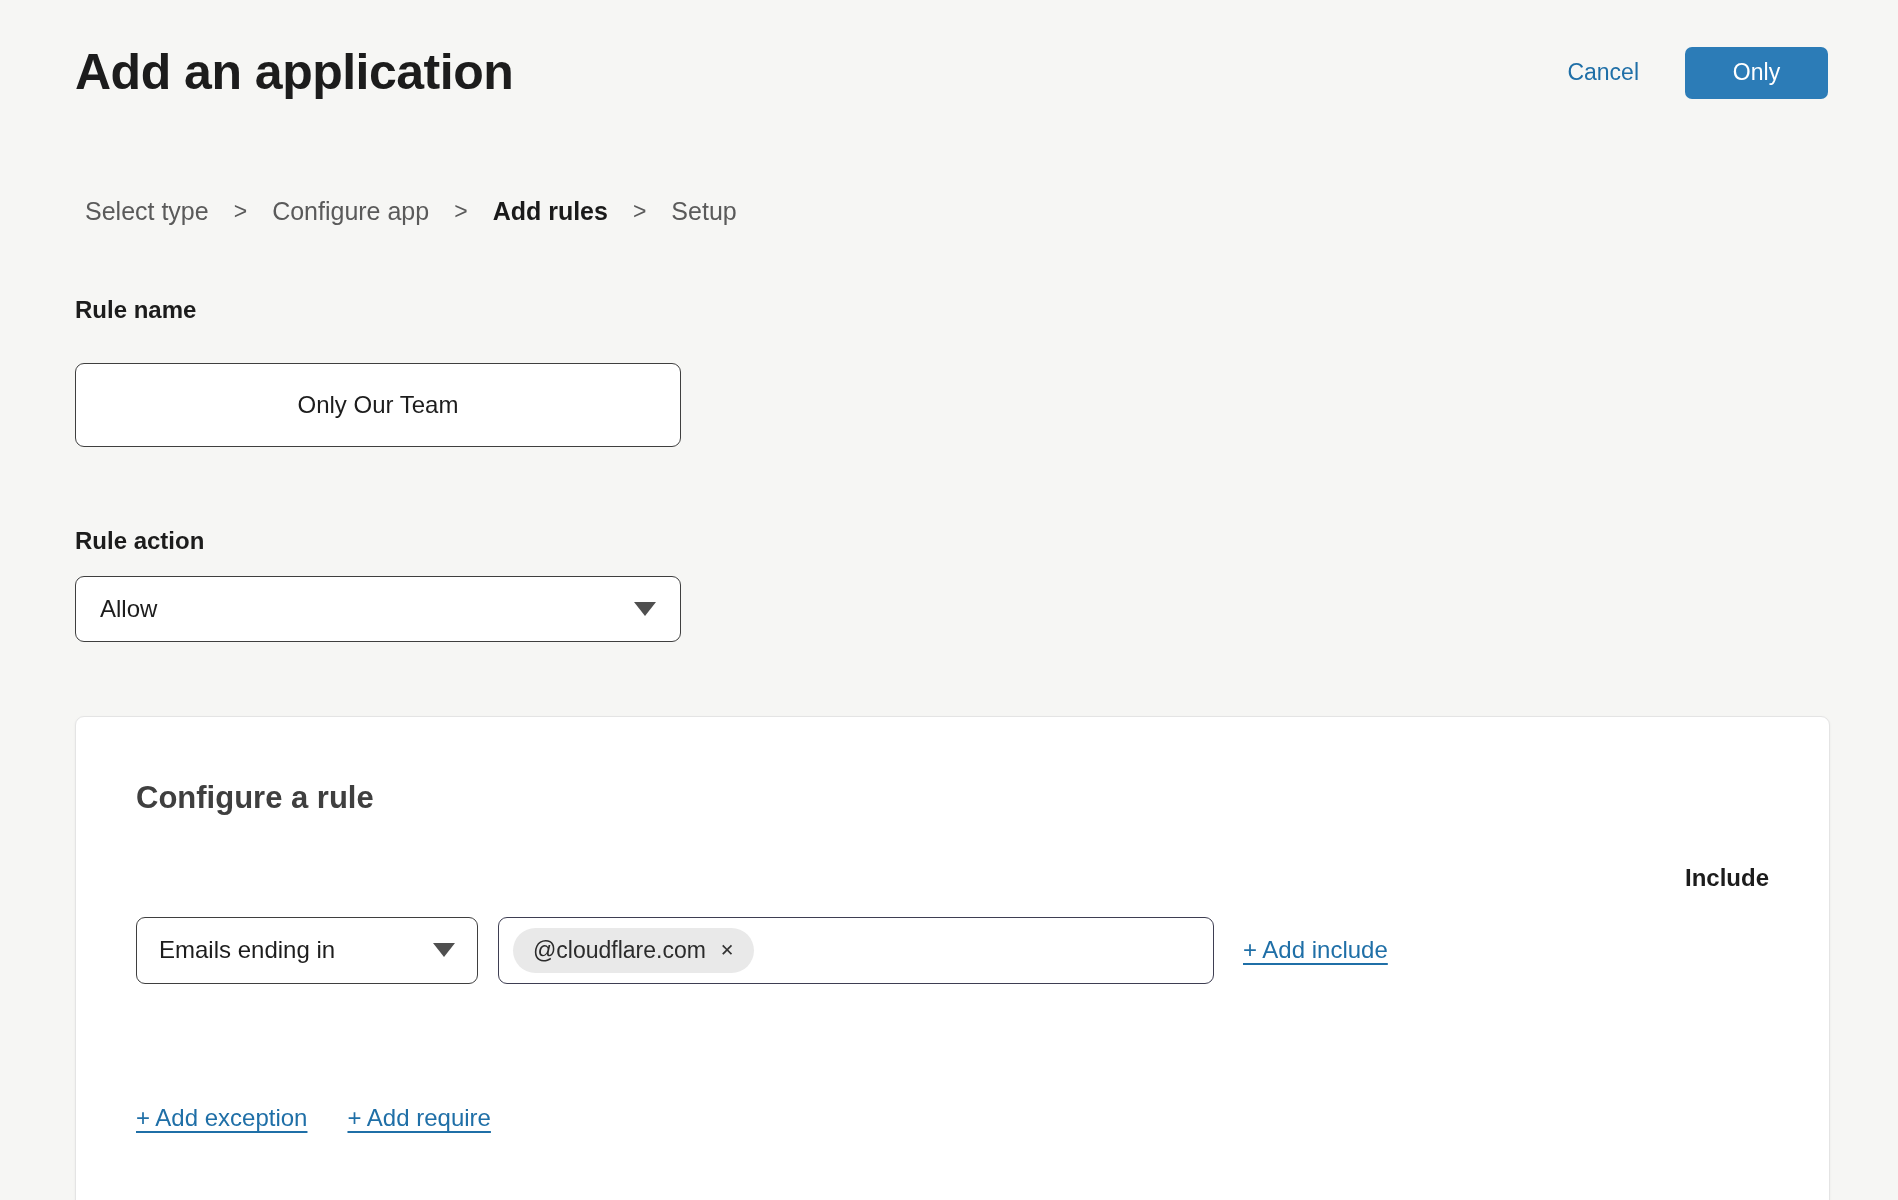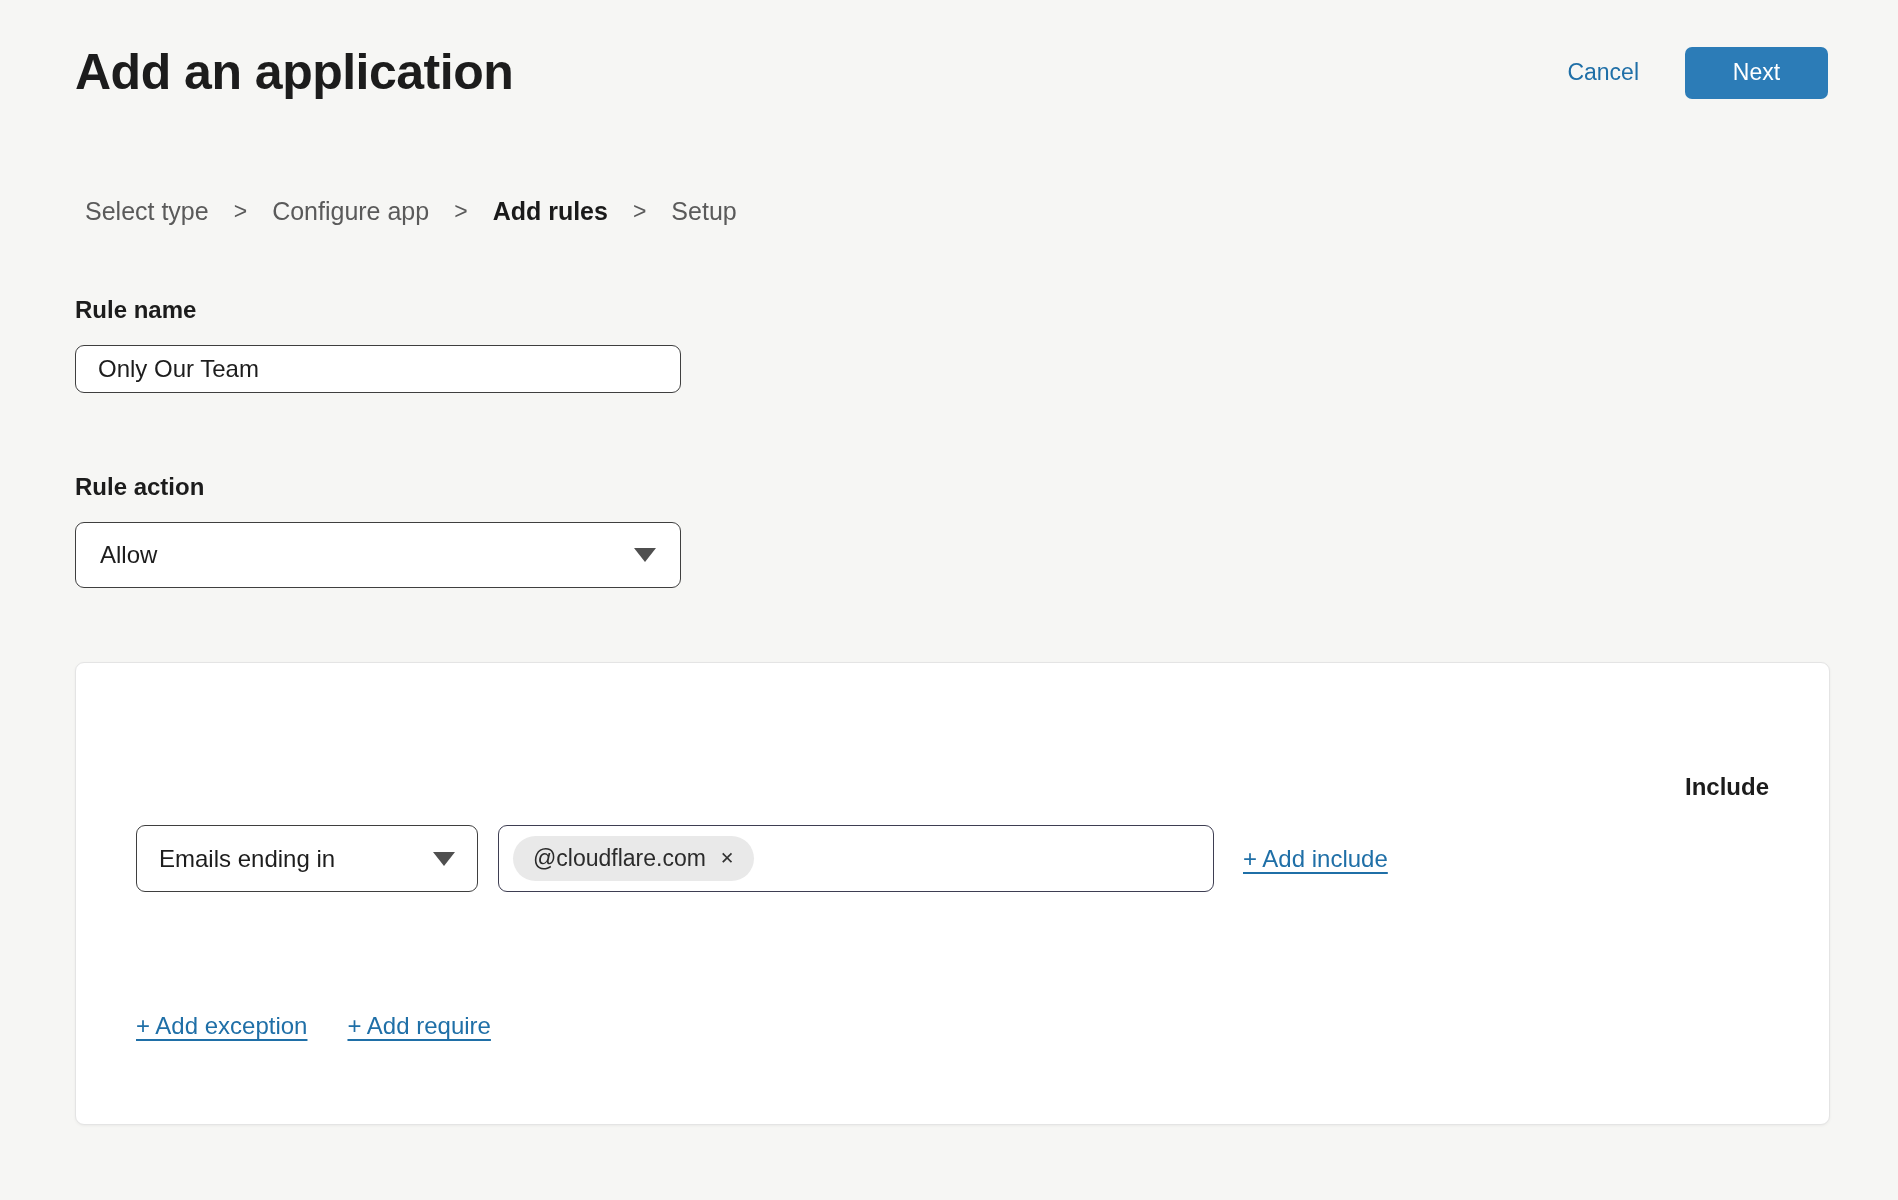--- a/index.html
+++ b/index.html
@@ -38,23 +38,23 @@
   .breadcrumb{display:flex;align-items:center;gap:25px;margin:92px 0 0 10px;font-size:25px;color:var(--text-gray);}
   .crumb{cursor:pointer;}
   .crumb.active{color:#1a1a1a;font-weight:700;}
   .crumb-sep{font-size:23px;color:var(--text-gray);}
 
   
   .field-label{font-size:24px;font-weight:700;line-height:1.2;margin:0;color:#1c1c1c;}
   .label-rule-name{margin-top:70px;}
   .label-rule-action{margin-top:80px;}
   .text-input{
-    display:block;margin-top:20px;width:606px;height:48px;
+    display:block;margin-top:38px;width:606px;height:84px;
     border:1.5px solid var(--border-dark);border-radius:9px;background:#fff;
-    font-size:24px;font-family:inherit;color:#1d1d1d;padding:0 22px;outline:none;
+    font-size:24px;font-family:inherit;color:#1d1d1d;padding:0 22px;outline:none;text-align:center;
   }
   .select-box{
     margin-top:20px;width:606px;height:66px;
     border:1.5px solid var(--border-dark);border-radius:9px;background:#fff;
     display:flex;align-items:center;justify-content:space-between;
     padding:0 24px;font-size:24px;cursor:pointer;
   }
   .caret{
     width:0;height:0;flex:none;
     border-left:11px solid transparent;border-right:11px solid transparent;
@@ -97,21 +97,21 @@
 </style>
 </head>
 <body>
 
 <div class="page">
 
   <div class="topbar">
     <h1 class="page-title">Add an application</h1>
     <div class="actions">
       <a class="cancel-link">Cancel</a>
-      <button class="next-btn">Next</button>
+      <button class="next-btn">Only</button>
     </div>
   </div>
 
   <nav class="breadcrumb">
     <span class="crumb">Select type</span>
     <span class="crumb-sep">&gt;</span>
     <span class="crumb">Configure app</span>
     <span class="crumb-sep">&gt;</span>
     <span class="crumb active">Add rules</span>
     <span class="crumb-sep">&gt;</span>
@@ -121,20 +121,21 @@
   <div class="field-label label-rule-name">Rule name</div>
   <input class="text-input" type="text" value="Only Our Team" style="">
 
   <div class="field-label label-rule-action">Rule action</div>
   <div class="select-box">
     <span>Allow</span>
     <span class="caret"></span>
   </div>
 
   <section class="rule-card">
+    <h2 class="card-title">Configure a rule</h2>
 
     <div class="field-label include-label">Include</div>
 
     <div class="include-row">
       <div class="select-box type-select">
         <span>Emails ending in</span>
         <span class="caret"></span>
       </div>
 
       <div class="chips-input">

